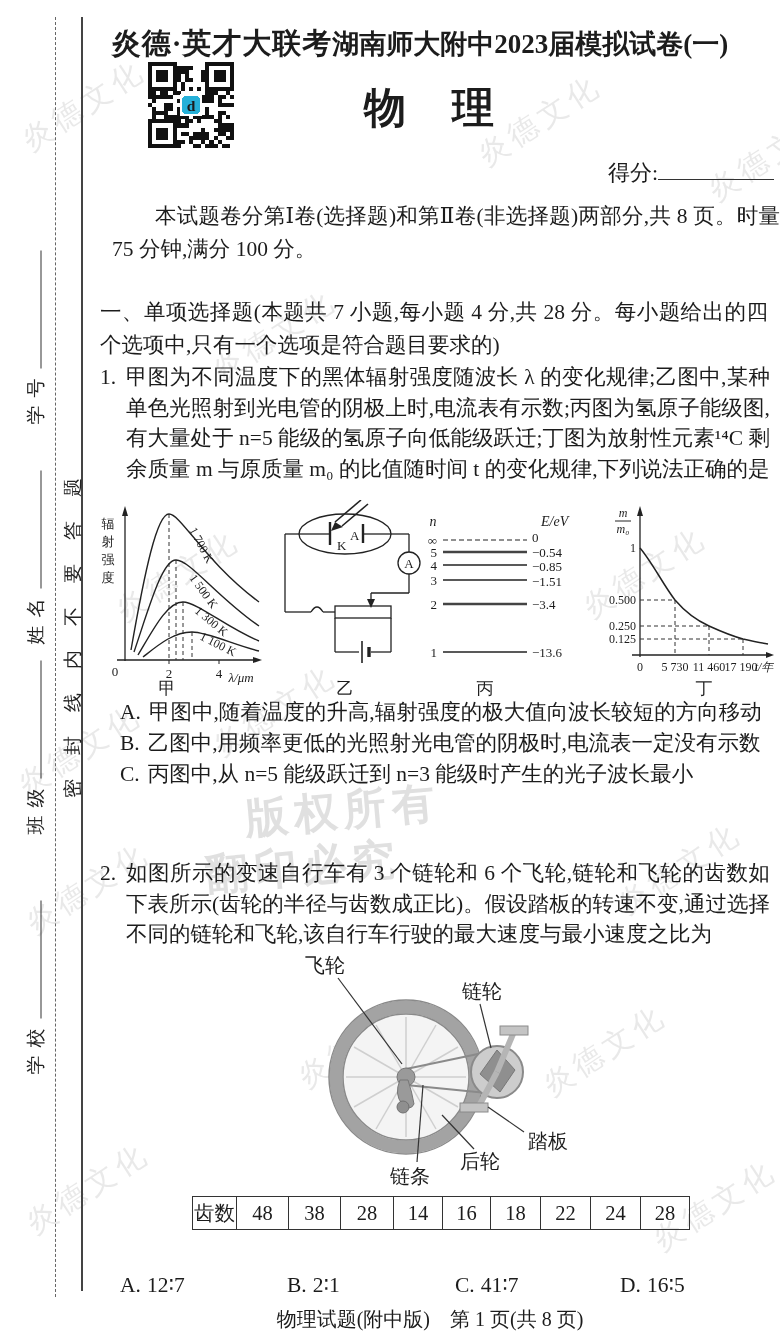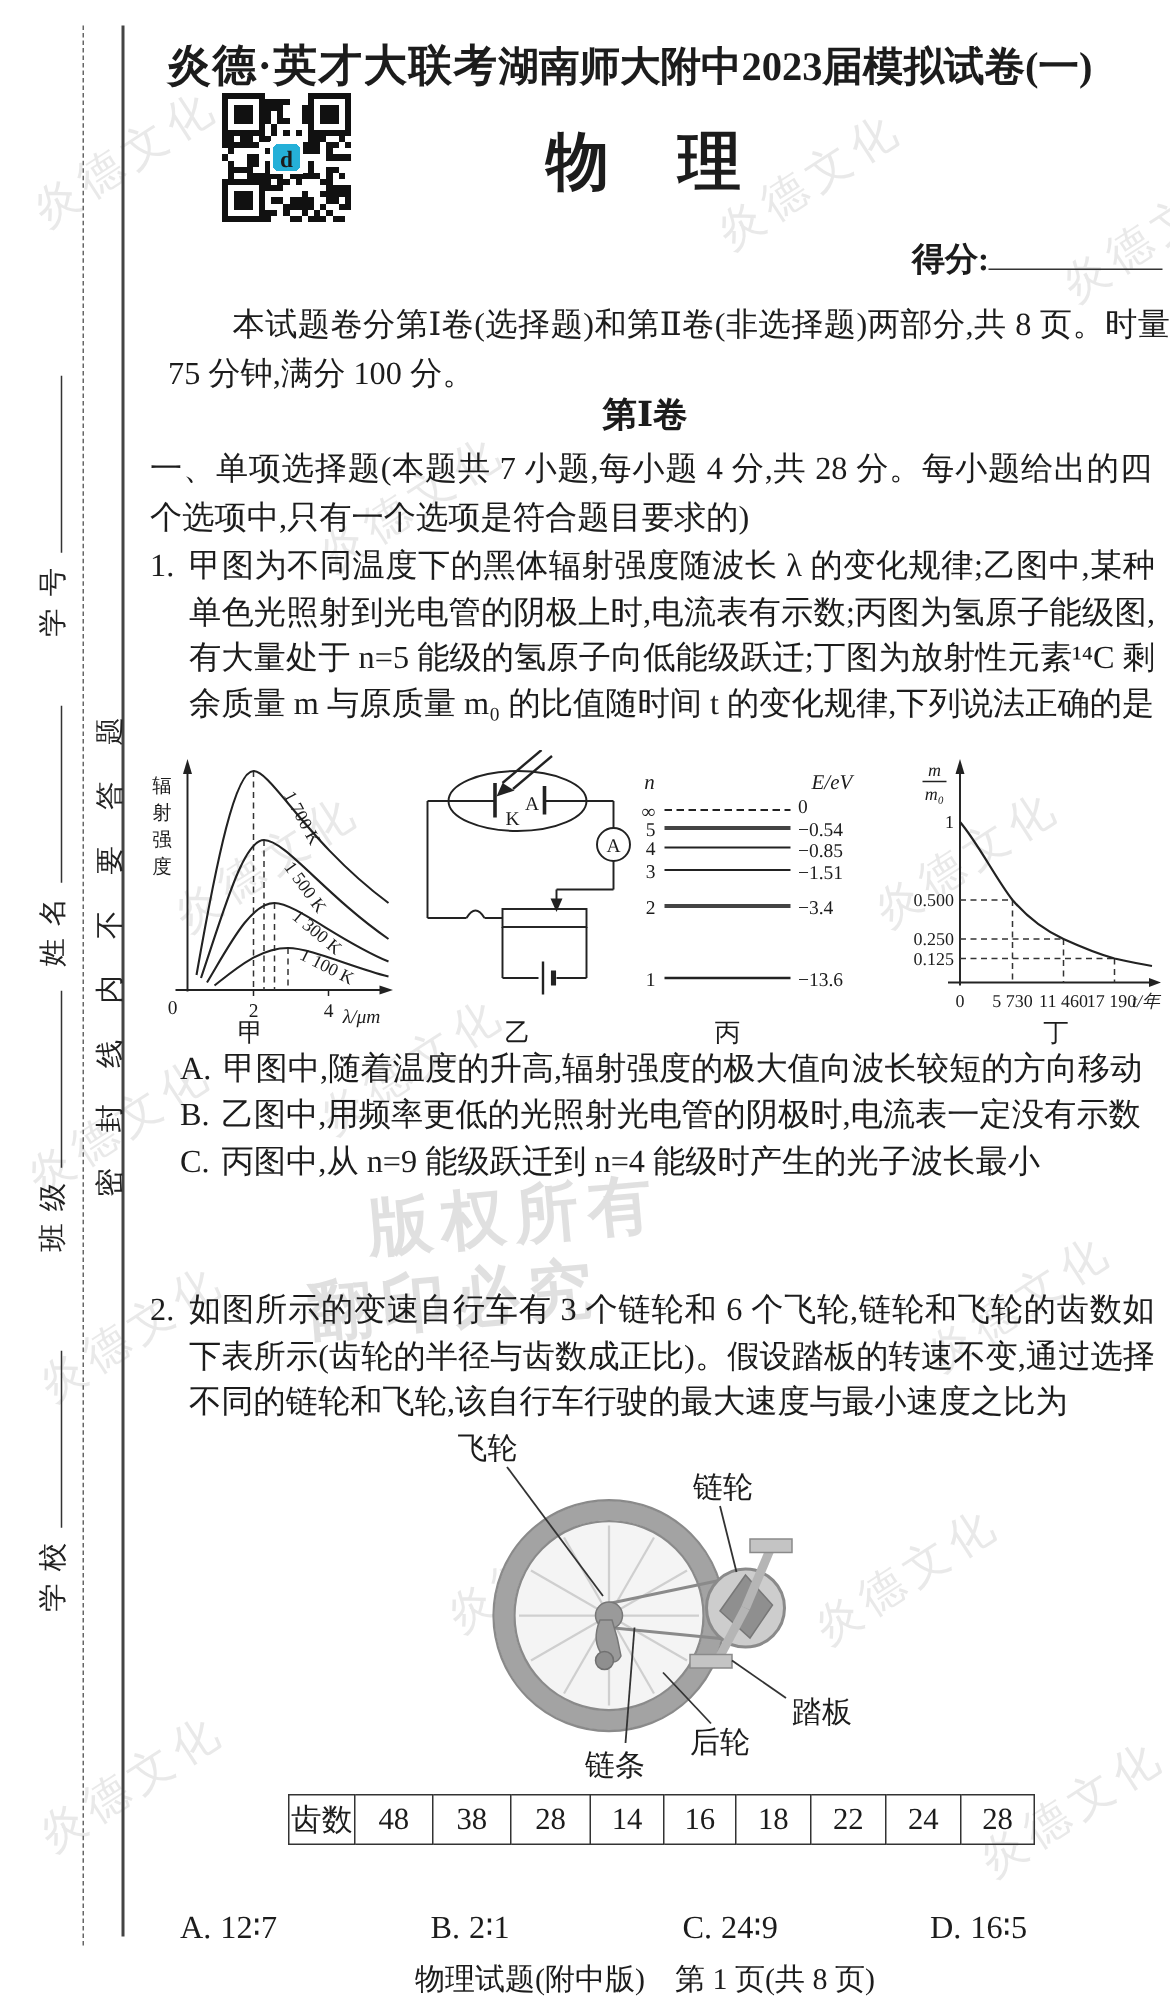--- a/index.html
+++ b/index.html
@@ -20,21 +20,21 @@
   .field .lbl{letter-spacing:8px}
   .field .uline{display:inline-block;width:118px;height:16px;border-bottom:1.5px solid #333;margin-left:2px}
   .f1{top:306px}.f2{top:526px}.f3{top:716px}.f4{top:956px}
   
   .header-title{position:absolute;left:80px;top:24px;width:680px;text-align:center;
                 font-size:27px;font-weight:bold;white-space:nowrap}
   .brand{font-size:29px;letter-spacing:1px}
   .qr{position:absolute;left:148px;top:62px;width:86px;height:86px}
   .subject{position:absolute;left:90px;top:80px;width:680px;text-align:center;font-size:42px;
            font-weight:bold;letter-spacing:2px}
-  .score{position:absolute;left:608px;top:158px;font-size:22px;font-weight:bold;white-space:nowrap}
+  .score{position:absolute;left:608px;top:158px;font-size:22px;font-weight:normal;white-space:nowrap}
   .score .uline{display:inline-block;width:116px;height:18px;border-bottom:1.5px solid #333}
   
   .para{position:absolute;text-align:justify;font-size:21.5px;line-height:33px}
   .intro{left:112px;top:200px;width:668px;text-indent:43px}
   .vol{position:absolute;left:90px;top:261px;width:680px;text-align:center;font-size:23px;font-weight:bold}
   .sect{left:100px;top:296px;width:668px}
   .sect .head{font-weight:normal}
   .q{position:absolute;font-size:21.5px;line-height:30.5px;text-align:justify}
   .q .qnum{position:absolute;left:0;top:0}
   .q .qtext{margin-left:26px}
@@ -249,21 +249,20 @@
       </svg>
   </div>
 
   <div class="subject">物　理</div>
 
   <div class="score">
     <span>得分:</span><span class="uline"></span>
   </div>
 
   <div class="para intro">本试题卷分第Ⅰ卷(选择题)和第Ⅱ卷(非选择题)两部分,共 8 页。时量 75 分钟,满分 100 分。</div>
-  <div class="vol">第Ⅰ卷</div>
   <div class="para sect"><span class="head">一、单项选择题</span><span>(本题共 7 小题,每小题 4 分,共 28 分。每小题给出的四个选项中,只有一个选项是符合题目要求的)</span></div>
 
   <div class="q q1">
     <span class="qnum">1.</span>
     <div class="qtext">甲图为不同温度下的黑体辐射强度随波长 λ 的变化规律;乙图中,某种单色光照射到光电管的阴极上时,电流表有示数;丙图为氢原子能级图,有大量处于 n=5 能级的氢原子向低能级跃迁;丁图为放射性元素¹⁴C 剩余质量 m 与原质量 m₀ 的比值随时间 t 的变化规律,下列说法正确的是</div>
   </div>
 
   <div class="figrow">
 
     <div class="fig figjia">
@@ -386,21 +385,21 @@
         <text x="149" y="171" font-size="12" text-anchor="middle">17 190</text>
         <text x="172" y="171" font-size="12" font-style="italic" text-anchor="middle">t/年</text>
         <text x="112" y="194" font-size="17" text-anchor="middle">丁</text>
       </svg>
     </div>
   </div>
 
   <div class="opts">
     <div class="opt"><span class="marker">A.</span><span>甲图中,随着温度的升高,辐射强度的极大值向波长较短的方向移动</span></div>
     <div class="opt"><span class="marker">B.</span><span>乙图中,用频率更低的光照射光电管的阴极时,电流表一定没有示数</span></div>
-    <div class="opt"><span class="marker">C.</span><span>丙图中,从 n=9 能级跃迁到 n=4 能级时产生的光子波长最小</span></div>
+    <div class="opt"><span class="marker">C.</span><span>丙图中,从 n=5 能级跃迁到 n=3 能级时产生的光子波长最小</span></div>
   </div>
 
   <div class="q q2">
     <span class="qnum">2.</span>
     <div class="qtext">如图所示的变速自行车有 3 个链轮和 6 个飞轮,链轮和飞轮的齿数如下表所示(齿轮的半径与齿数成正比)。假设踏板的转速不变,通过选择不同的链轮和飞轮,该自行车行驶的最大速度与最小速度之比为</div>
   </div>
 
   <div class="bike">
     <svg width="400" height="245" viewBox="0 0 400 245">
       <circle cx="156" cy="125" r="70" fill="#f4f4f4" stroke="#a3a3a3" stroke-width="13"></circle>
@@ -469,18 +468,18 @@
       <td>22</td>
       <td>24</td>
       <td>28</td>
     </tr>
   </tbody>
     </table>
 
   <div class="q2opts">
     <span class="o o1"><span class="marker">A.</span><span>12∶7</span></span>
     <span class="o o2"><span class="marker">B.</span><span>2∶1</span></span>
-    <span class="o o3"><span class="marker">C.</span><span>24∶9</span></span>
+    <span class="o o3"><span class="marker">C.</span><span>41∶7</span></span>
     <span class="o o4"><span class="marker">D.</span><span>16∶5</span></span>
   </div>
 
   <div class="footer">物理试题(附中版)　第 1 页(共 8 页)</div>
 </div>
 
 </body></html>

